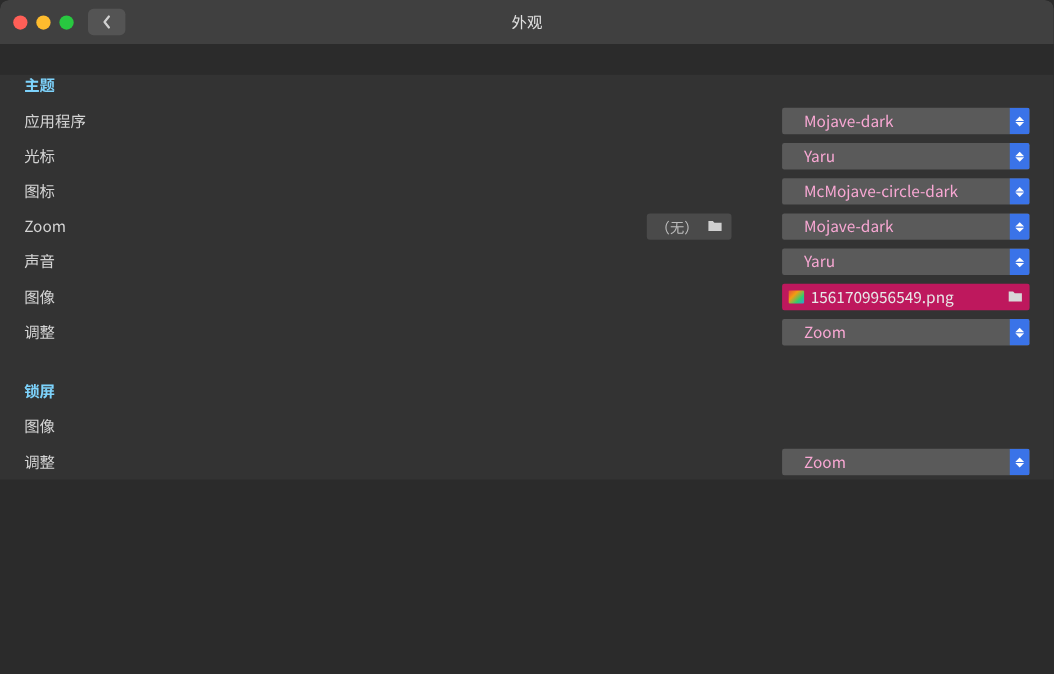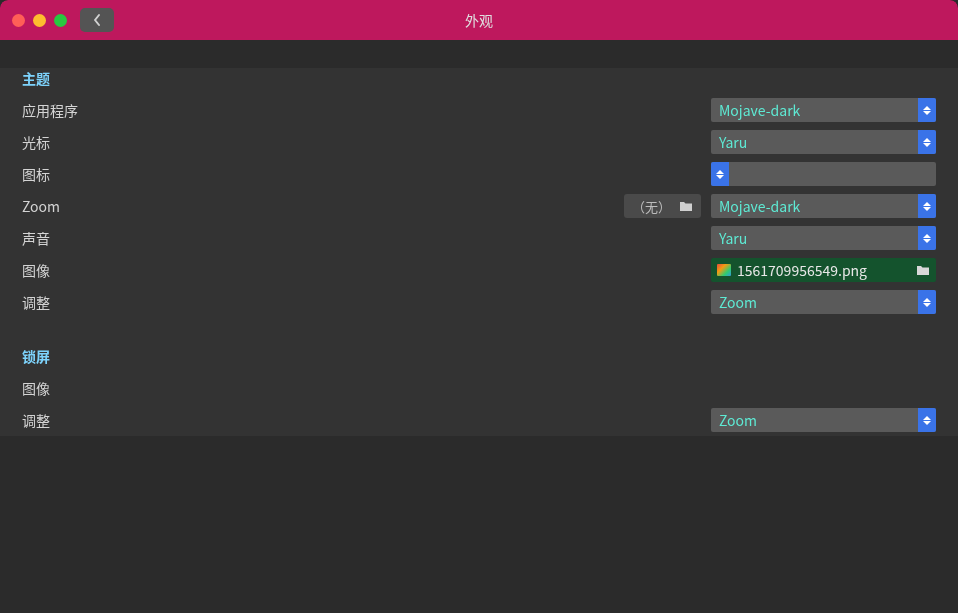--- a/index.html
+++ b/index.html
@@ -8,21 +8,21 @@
       height: 613px;
       background: #2b2b2b;
       font-family: -apple-system, "Helvetica Neue", "Noto Sans CJK SC", sans-serif;
       font-size: 14px;
       color: #d8d8d8;
       overflow: hidden;
       border-radius: 8px;
     }
     .titlebar {
       height: 40px;
-      background: #be185d;
+      background: #404040;
       display: flex;
       align-items: center;
       position: relative;
       border-top-left-radius: 8px;
       border-top-right-radius: 8px;
     }
     .traffic {
       display: flex;
       gap: 8px;
       margin-left: 12px;
@@ -60,39 +60,40 @@
     .section-heading {
       font-weight: bold;
       color: #7dd3fc;
       margin-top: 28px;
       margin-bottom: 6px;
     }
     .row {
       display: flex;
       align-items: center;
       height: 32px;
+      gap: 36px;
     }
     .row .label {
       flex: 0 0 auto;
       color: #d4d4d4;
     }
     .row .spacer { flex: 1; }
     .dropdown {
       width: 225px;
       height: 24px;
       background: #5a5a5a;
       display: flex;
       align-items: center;
       border-radius: 2px;
       overflow: hidden;
     }
     .dropdown .dd-text {
       flex: 1;
-      padding-left: 8px;
-      color: #5eead4;
+      padding-left: 20px;
+      color: #f9a8d4;
       font-size: 14px;
       white-space: nowrap;
       overflow: hidden;
     }
     .dropdown .dd-arrow {
       width: 18px; height: 24px;
       background: #3a73e8;
       display: flex;
       flex-direction: column;
       align-items: center;
@@ -114,21 +115,21 @@
       border-radius: 3px;
       padding: 0 8px;
       margin-right: 10px;
       gap: 8px;
     }
     .shell-badge .txt { color: #bdbdbd; font-size: 13px; }
     .shell-badge .folder-icon { color: #d0d0d0; }
     .filepick {
       width: 225px;
       height: 24px;
-      background: #14532d;
+      background: #be185d;
       display: flex;
       align-items: center;
       border-radius: 2px;
       padding: 0 6px;
       gap: 6px;
     }
     .filepick .thumb {
       width: 14px; height: 12px;
       background: linear-gradient(135deg, #e74c3c 0%, #f39c12 35%, #2ecc71 70%, #3498db 100%);
       border-radius: 1px;
@@ -186,20 +187,21 @@
           <div class="tri up"></div>
           <div class="tri down"></div>
         </div>
     </div>
   </div>
 
   <div class="row">
     <div class="label">图标</div>
     <div class="spacer"></div>
     <div class="dropdown">
+      <div class="dd-text">McMojave-circle-dark</div>
       <div class="dd-arrow">
           <div class="tri up"></div>
           <div class="tri down"></div>
         </div>
     </div>
   </div>
 
   <div class="row">
     <div class="label">Zoom</div>
     <div class="spacer"></div>

